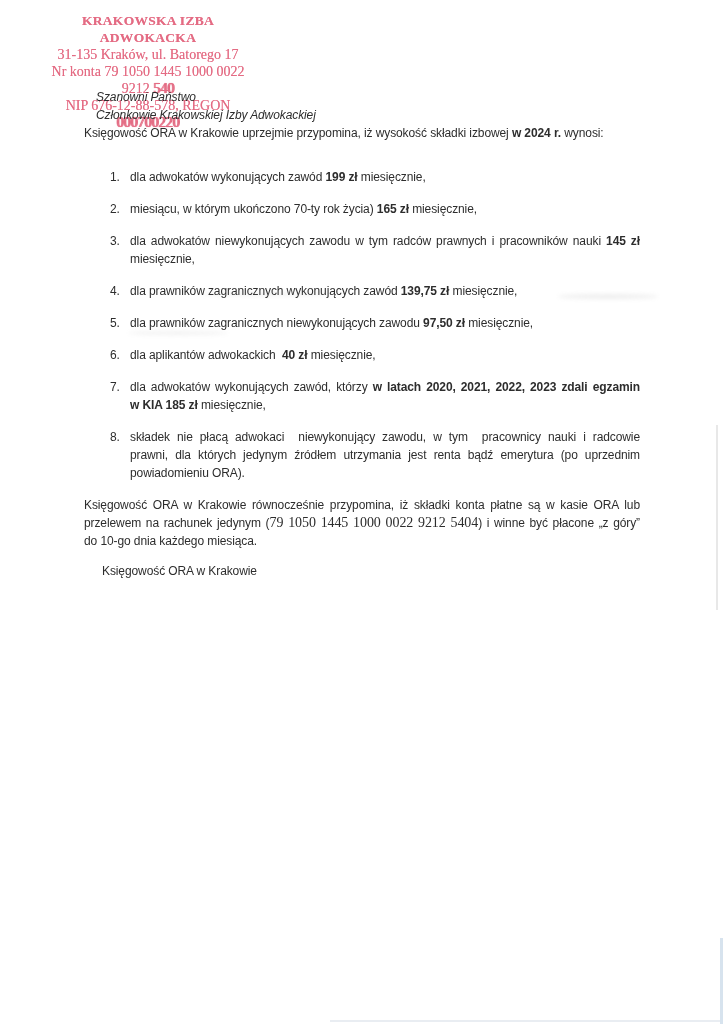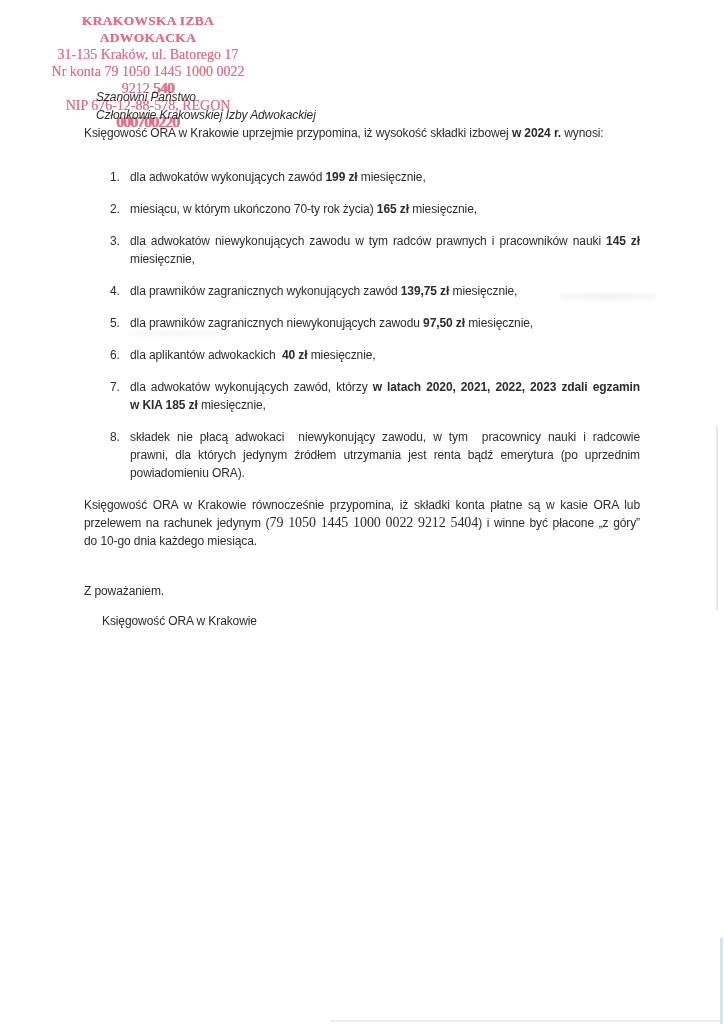--- a/index.html
+++ b/index.html
@@ -138,21 +138,20 @@
     </div>
 
   </div>
 
   <div class="para2">
     <div class="line just"><span>Księgowość ORA w Krakowie równocześnie przypomina, iż składki konta płatne są w kasie ORA lub</span></div>
     <div class="line just"><span>przelewem na rachunek jedynym (</span><span class="serif">79 1050 1445 1000 0022 9212 5404</span><span>) i winne być płacone „z góry”</span></div>
     <div class="line"><span>do 10-go dnia każdego miesiąca.</span></div>
   </div>
 
-  <div class="closing1 line">Z poważaniem.</div>
   <div class="closing2 line">Księgowość ORA w Krakowie</div>
 
 </div>
 
 <div class="artifact art-vline"></div>
 <div class="artifact art-blueline"></div>
 <div class="artifact art-bottom"></div>
 <div class="smudge smudge1"></div>
 <div class="smudge smudge2"></div>
 <div class="smudge smudge3"></div>

